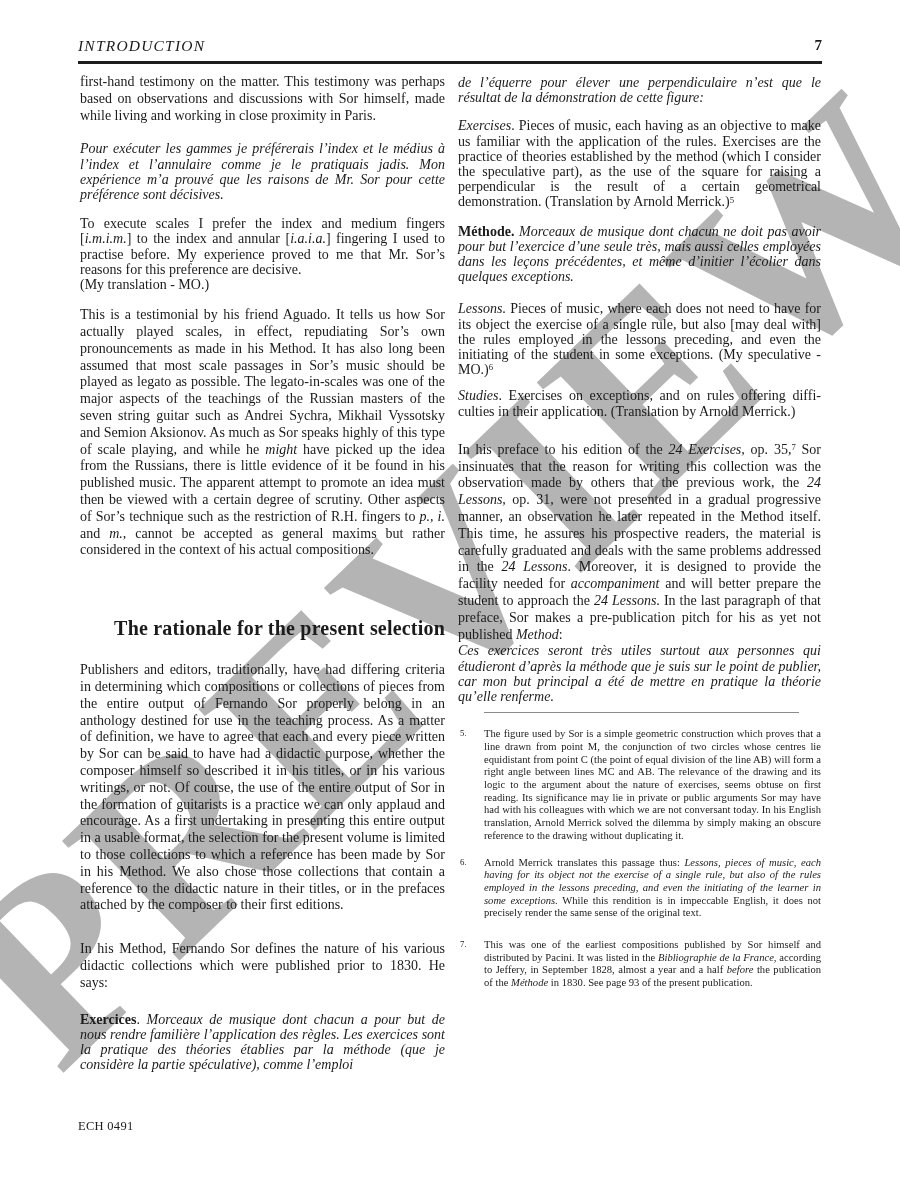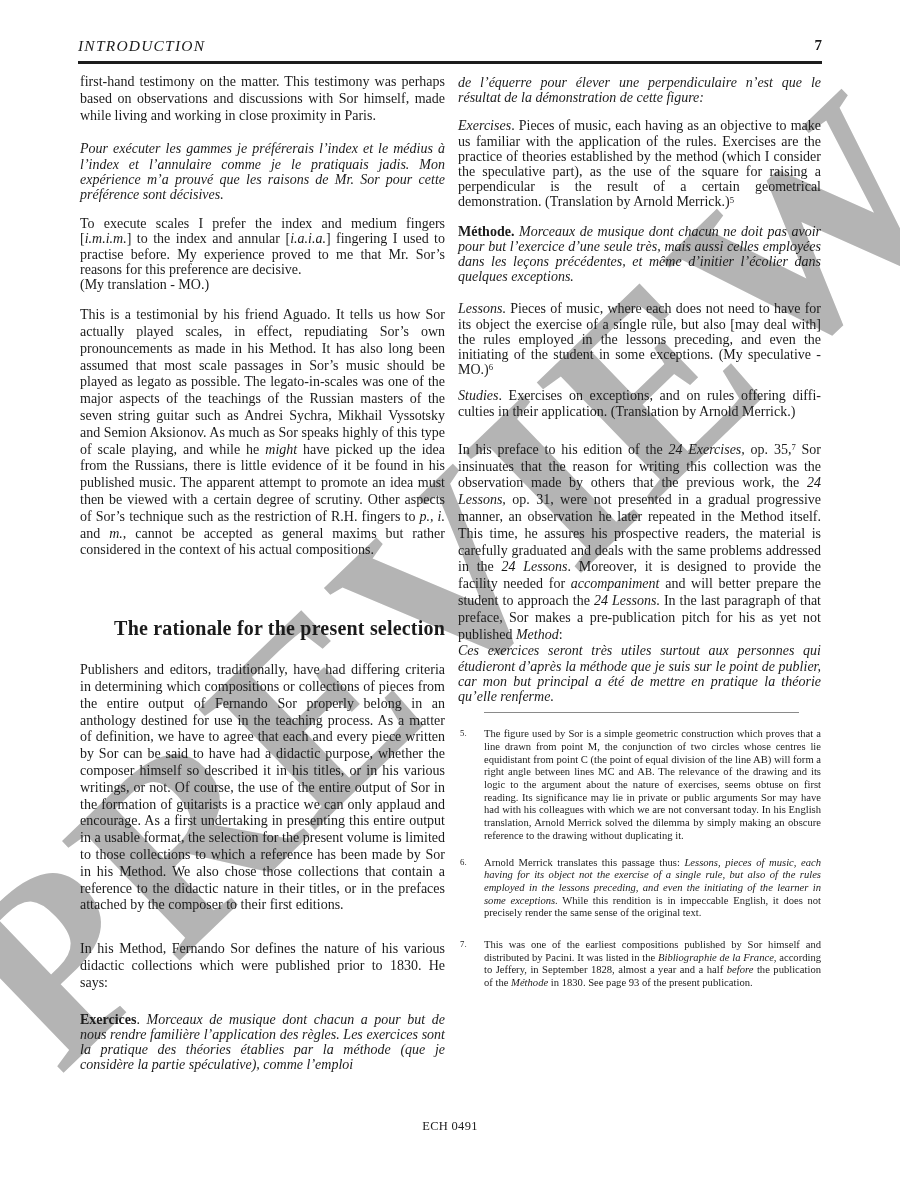--- a/index.html
+++ b/index.html
@@ -34,21 +34,21 @@
   .col p{margin:0;}
   .quote{margin-left:26px;margin-right:20px;line-height:15.2px;}
   .heading{font-weight:700;font-size:20px;line-height:24px;text-align:right;letter-spacing:0.2px;}
   .fnrule{height:1px;background:#8a8a8a;margin:8px 22px 0 26px;}
   .footnote{position:relative;padding-left:26px;font-size:10.6px;line-height:12.7px;text-align:justify;}
   .fn-marker{position:absolute;left:2px;top:-1px;font-size:8.8px;}
   .seg-i{font-style:italic;}
   .seg-b{font-weight:700;}
   .seg-sup{font-size:62%;position:relative;top:-0.45em;line-height:0;}
   .footer-code{
-    position:absolute;top:1119px;left:78px;width:744px;text-align:center;
+    position:absolute;top:1119px;left:78px;width:744px;
     font-size:12.5px;letter-spacing:0.3px;
   }
 </style>
 </head>
 <body>
 
 <div class="page">
 
   <div class="watermark">PREVIEW</div>
 

